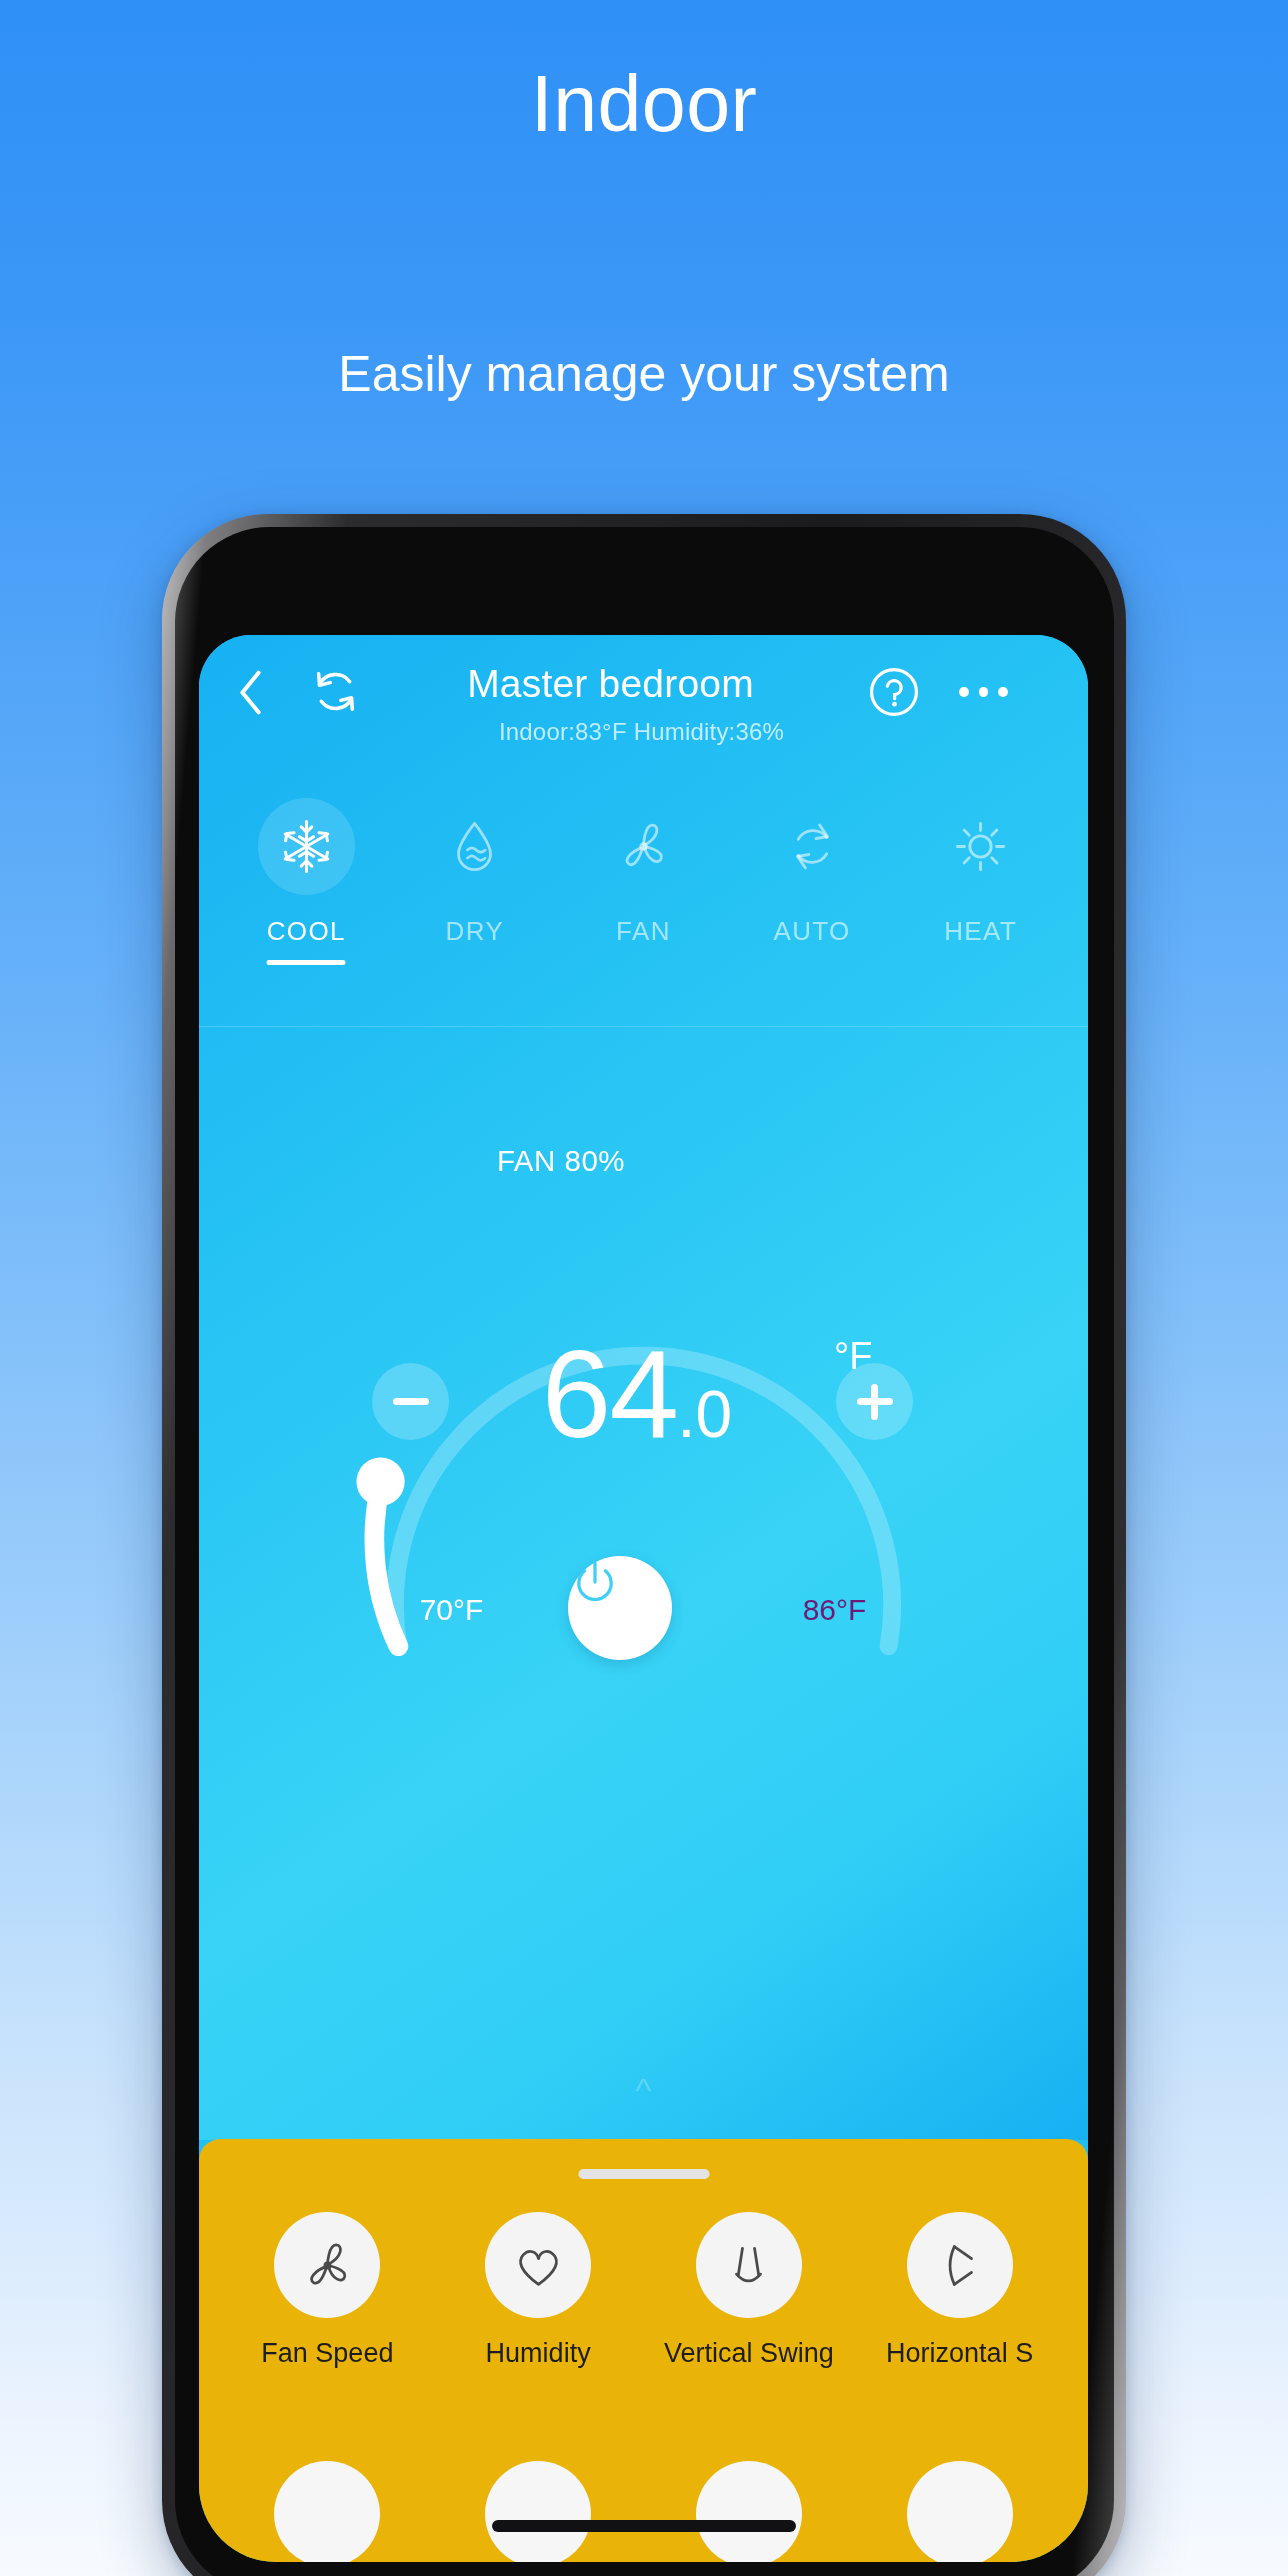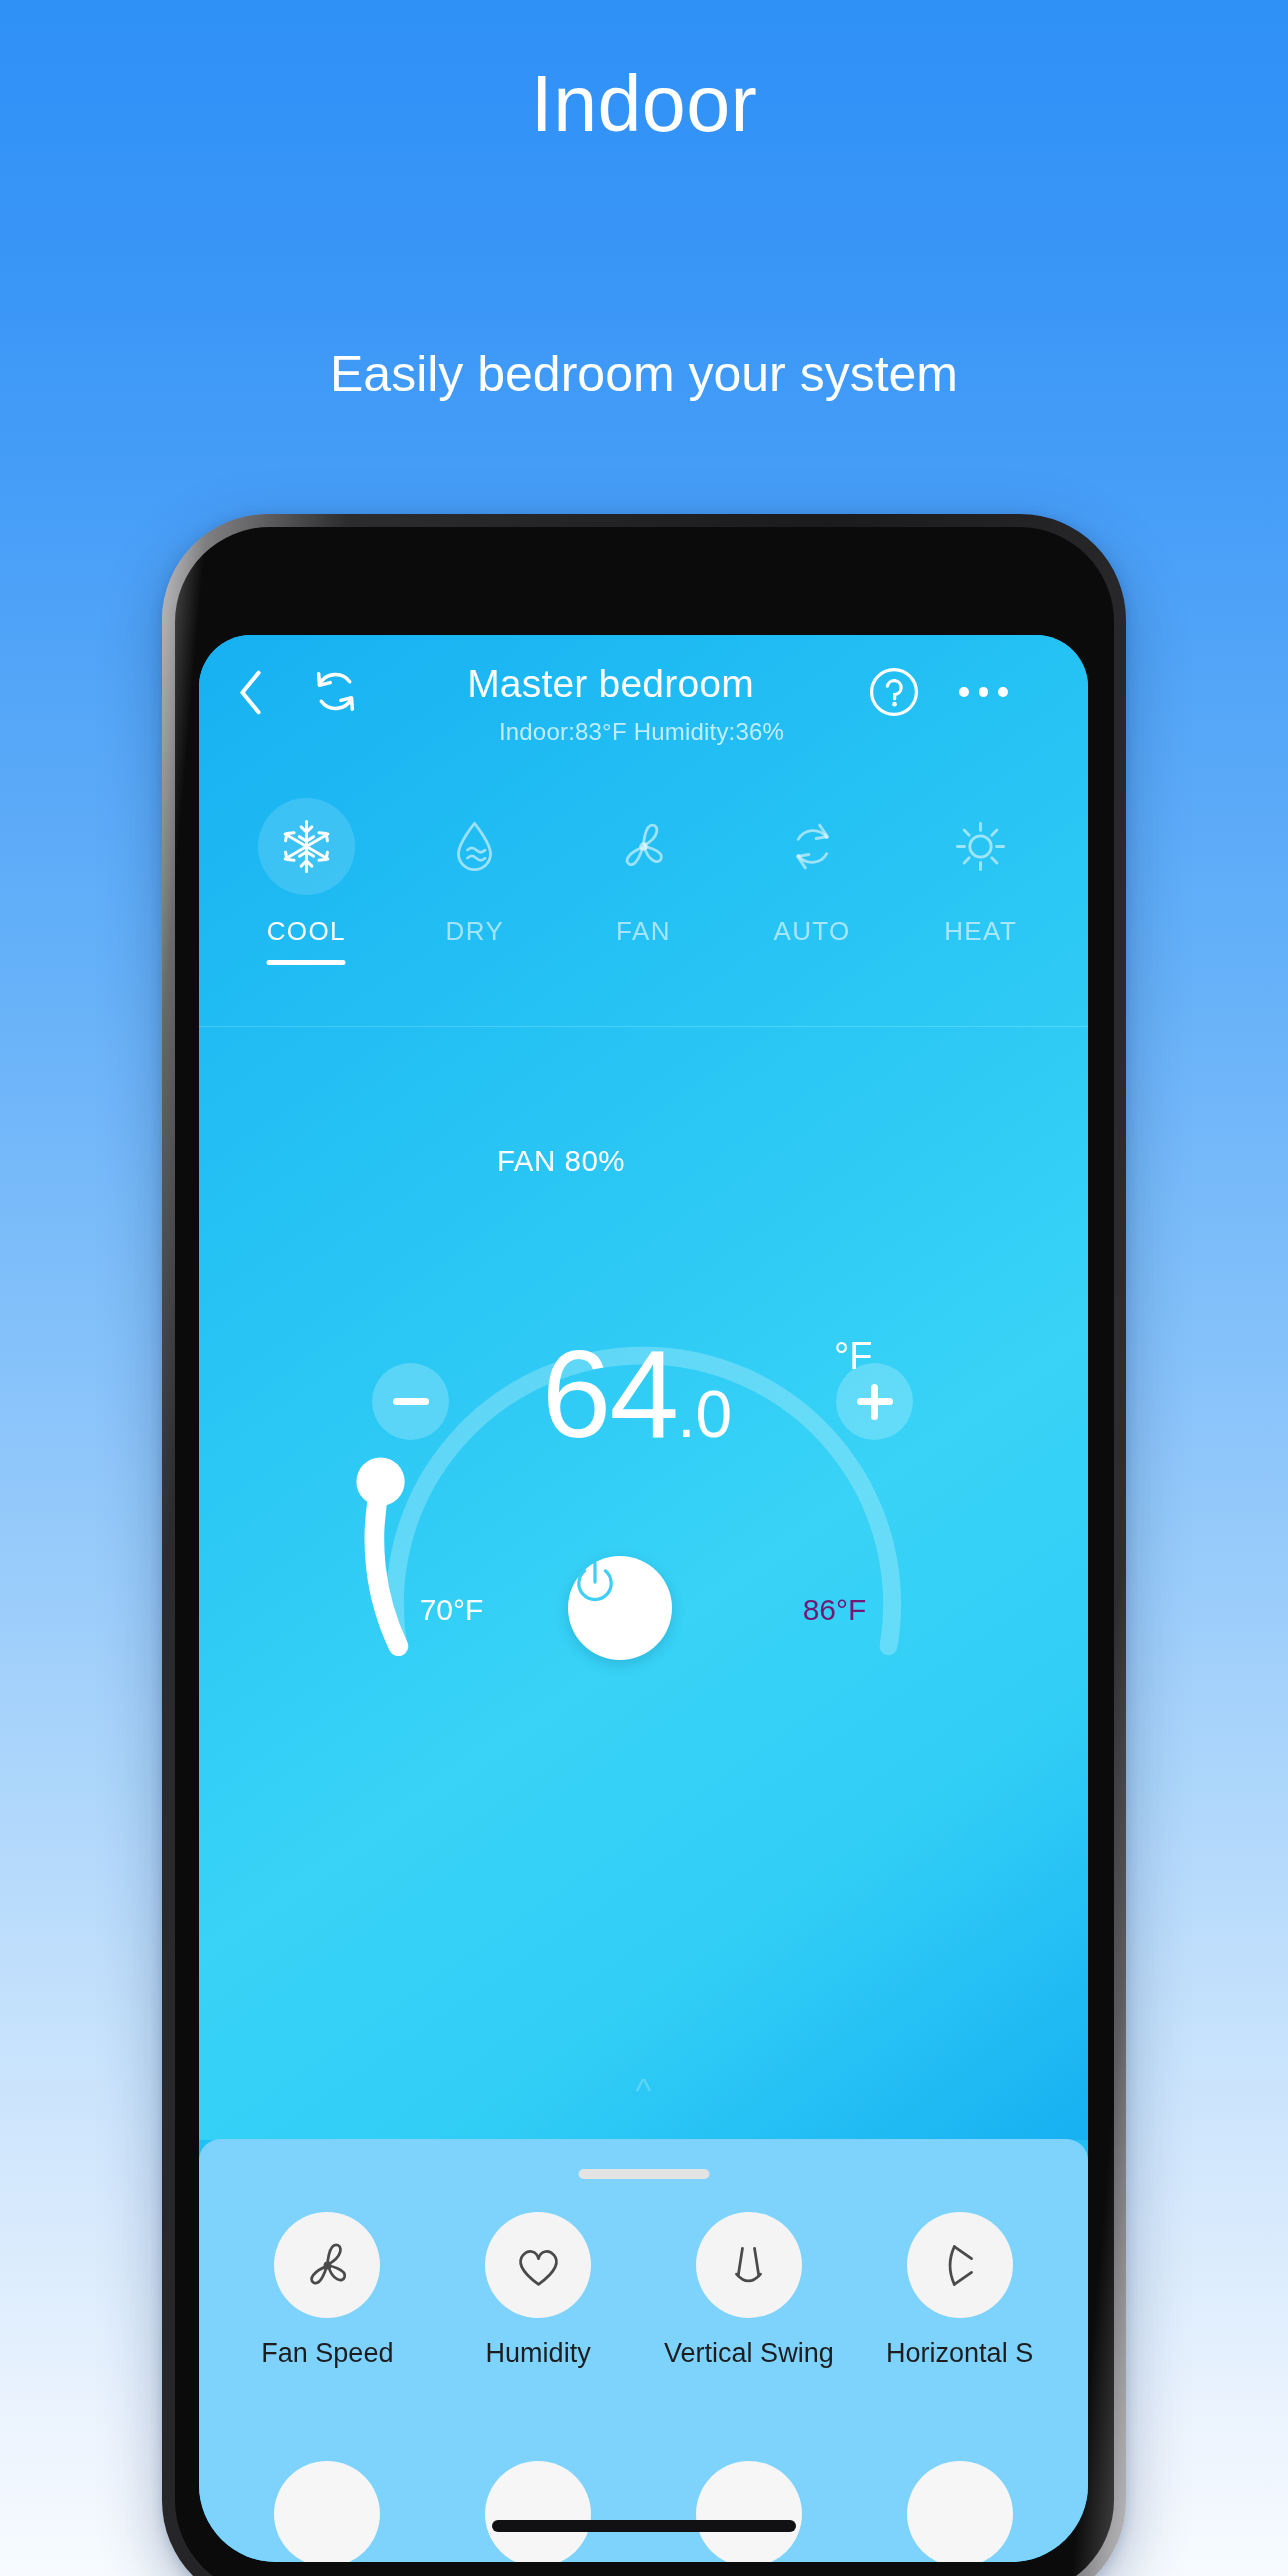--- a/index.html
+++ b/index.html
@@ -207,21 +207,21 @@
 
   .expand-chevron {
     position:absolute; left:0; top:1438px; width:889px;
     text-align:center; color:rgba(255,255,255,0.22);
     font-size:34px; line-height:1;
   }
 
   
   .sheet {
     position:absolute; left:0; top:1504px; width:889px; height:423px;
-    background:#7dd3fc; border-radius:21.5px 21.5px 0 0;
+    background:#eab308; border-radius:21.5px 21.5px 0 0;
   }
   .sheet-grab {
     position:absolute; left:50%; transform:translateX(-50%); top:30px;
     width:131px; height:9.8px; border-radius:5.4px; background:#e3e3e3;
   }
   .sheet-row {
     position:absolute; left:0; top:73px; width:889px; height:206px;
     display:flex; justify-content:space-around; align-items:flex-start;
     padding:0 23px;
   }
@@ -244,21 +244,21 @@
 
   .gesture-bar {
     position:absolute; left:50%; transform:translateX(-50%); bottom:30px;
     width:304px; height:12.5px; border-radius:7.2px; background:#111113; z-index:5;
   }
 </style>
 </head>
 <body>
 
 <div class="promo-title">Indoor</div>
-<div class="promo-subtitle">Easily bedroom your system</div>
+<div class="promo-subtitle">Easily manage your system</div>
 
 <div class="phone">
   <div class="phone-inner">
     <div class="cam"></div>
     <div class="sensor"></div>
     <div class="earpiece"></div>
   </div>
   <div class="phone-sheen"></div>
 </div>
 <div class="btn-power"></div>

